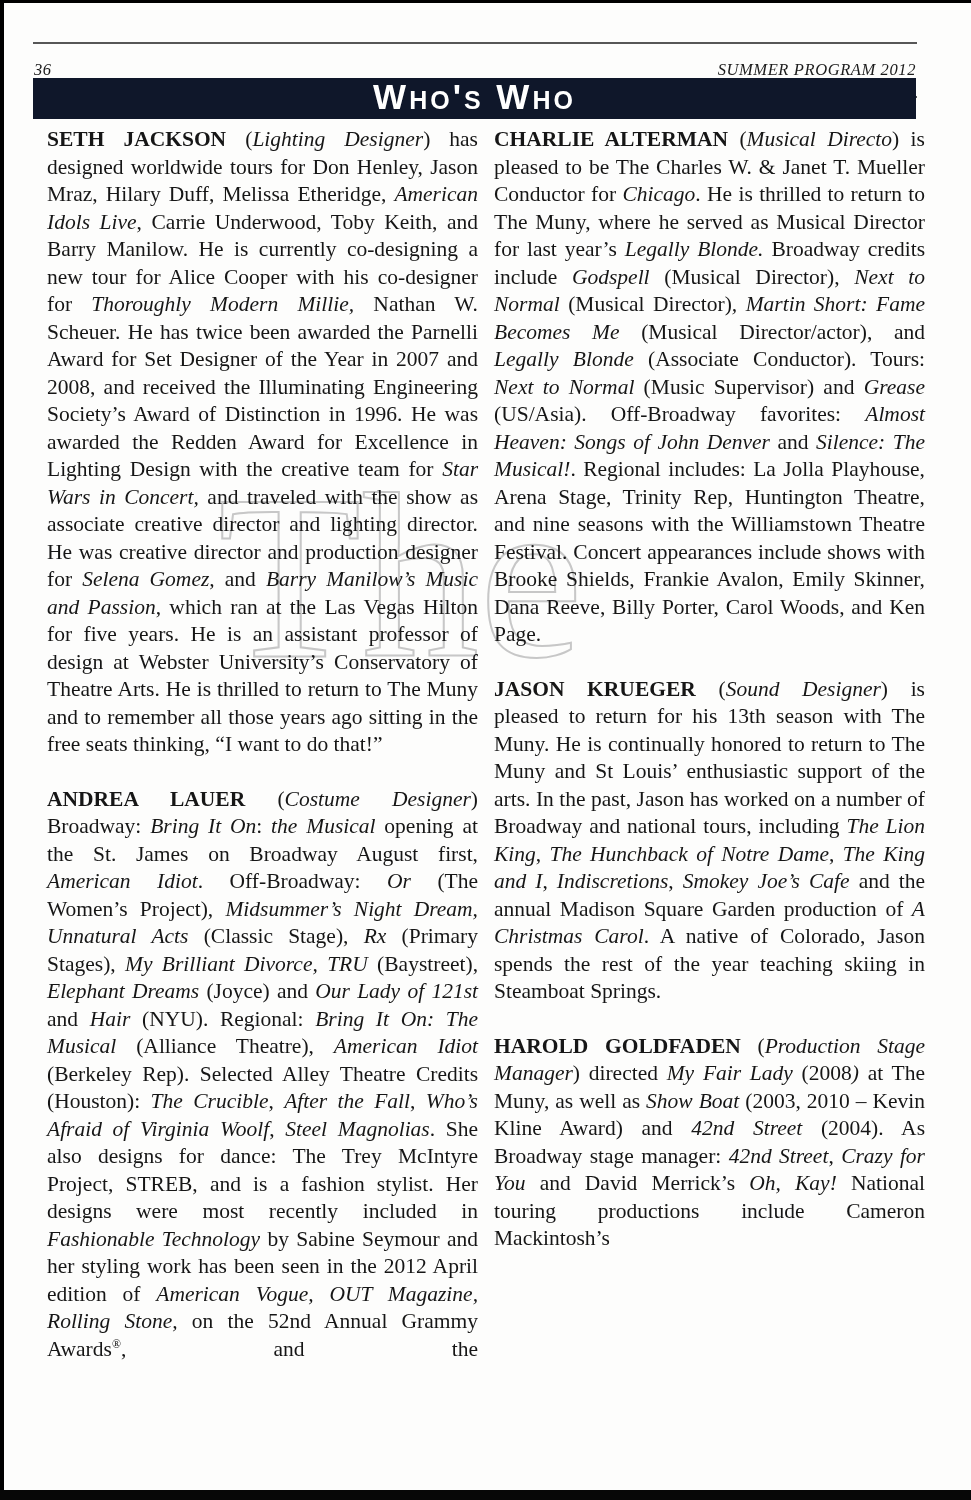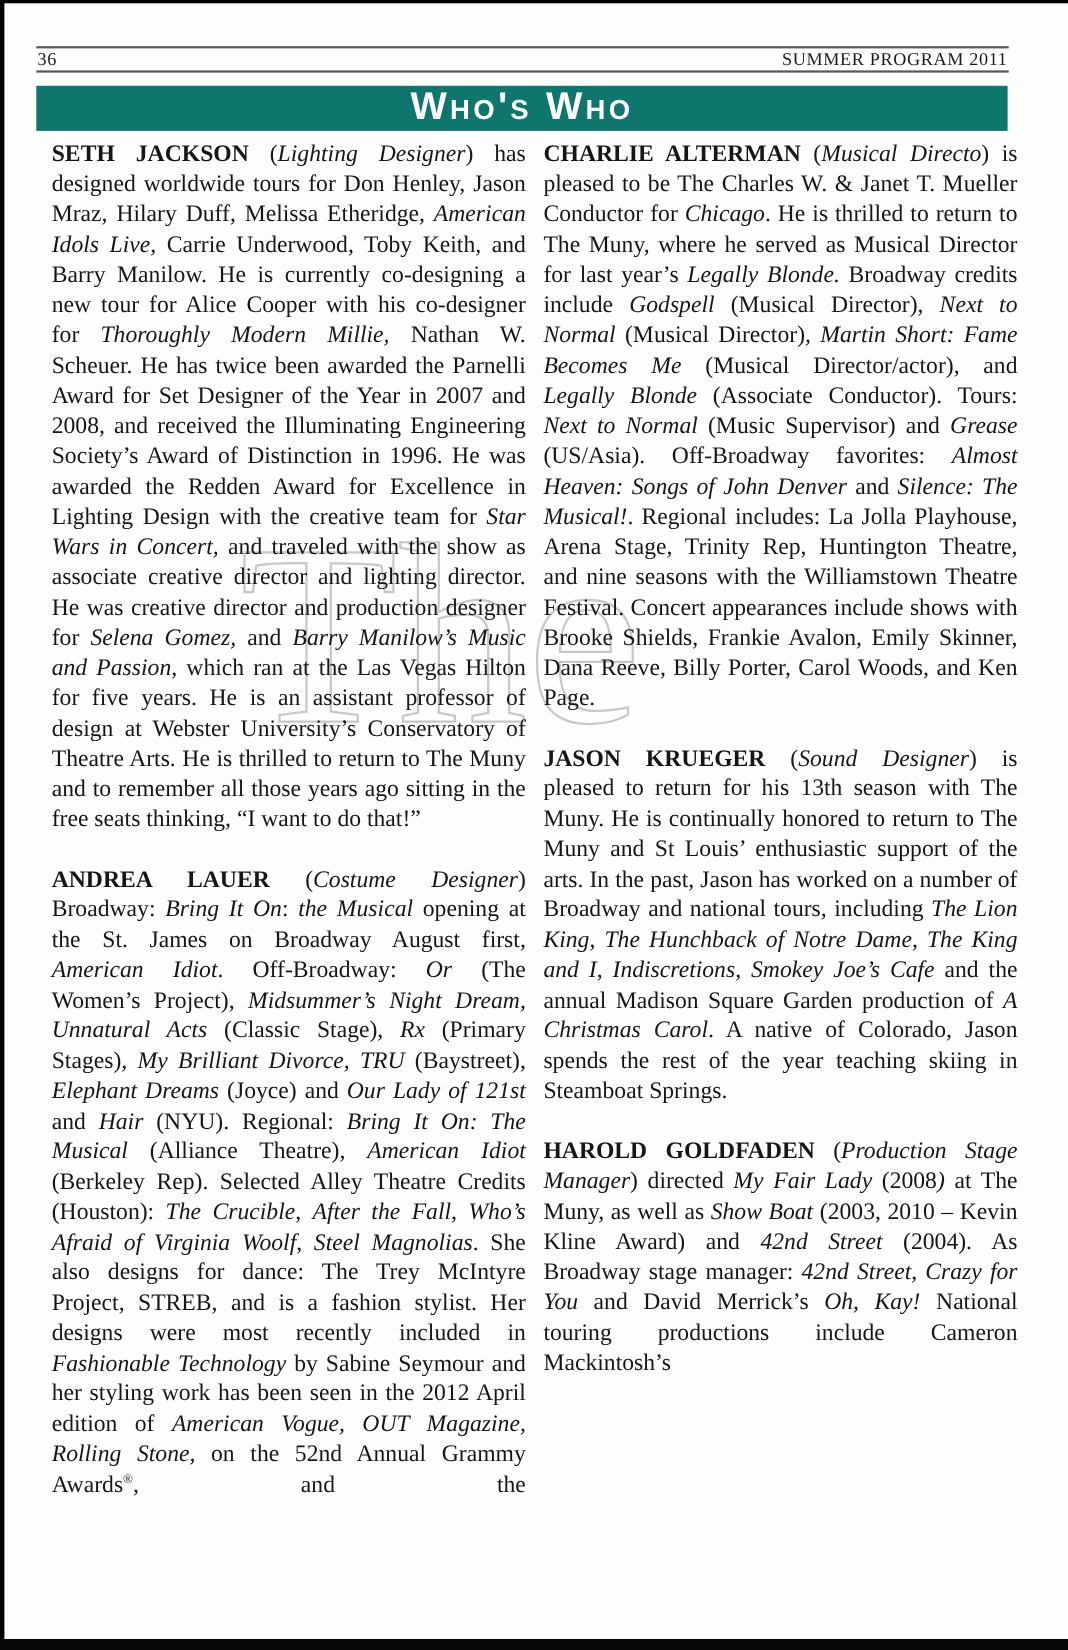--- a/index.html
+++ b/index.html
@@ -8,25 +8,25 @@
     overflow:hidden;font-family:"Liberation Serif", serif;color:#161616;
   }
   .edge-top{position:absolute;top:0;left:0;right:0;height:3px;background:#000;}
   .edge-left{position:absolute;top:0;left:0;bottom:0;width:4px;background:#000;}
   .edge-bottom{position:absolute;left:0;right:0;bottom:0;height:10px;background:#070707;}
 
   .header{position:absolute;left:33px;right:54px;top:42px;z-index:3;}
   .rule{height:2px;background:#575757;}
   .header-row{
     display:flex;justify-content:space-between;align-items:center;
-    padding:1px 1px;height:18px;
-    font-size:16.5px;letter-spacing:0.6px;color:#1b1b1b;
+    padding:17px 1px;height:18px;
+    font-size:16.5px;letter-spacing:0.6px;color:#1b1b1b;font-style:italic;
   }
   .banner{
-    position:absolute;left:33px;right:55px;top:78px;height:41px;background:#0f766e;
+    position:absolute;left:33px;right:55px;top:78px;height:41px;background:#0f172a;
     display:flex;align-items:center;justify-content:center;z-index:3;
   }
   .banner-title{
     font-family:"Liberation Sans", sans-serif;
     font-variant:small-caps;font-weight:600;
     font-size:35px;letter-spacing:3px;color:#fff;line-height:1;
     padding-bottom:4px;
   }
 
   .watermark{position:absolute;inset:0;z-index:1;pointer-events:none;}
@@ -60,21 +60,21 @@
   <div class="edge-bottom"></div>
 
   <div class="watermark">
     <span class="wm-the">The</span>
   </div>
 
   <div class="header">
     <div class="rule"></div>
     <div class="header-row">
       <span>36</span>
-      <span>SUMMER PROGRAM 2011</span>
+      <span>SUMMER PROGRAM 2012</span>
     </div>
     <div class="rule"></div>
   </div>
 
   <div class="banner">
     <span class="banner-title">Who's Who</span>
   </div>
 
   <div class="content">
     <div class="col">

